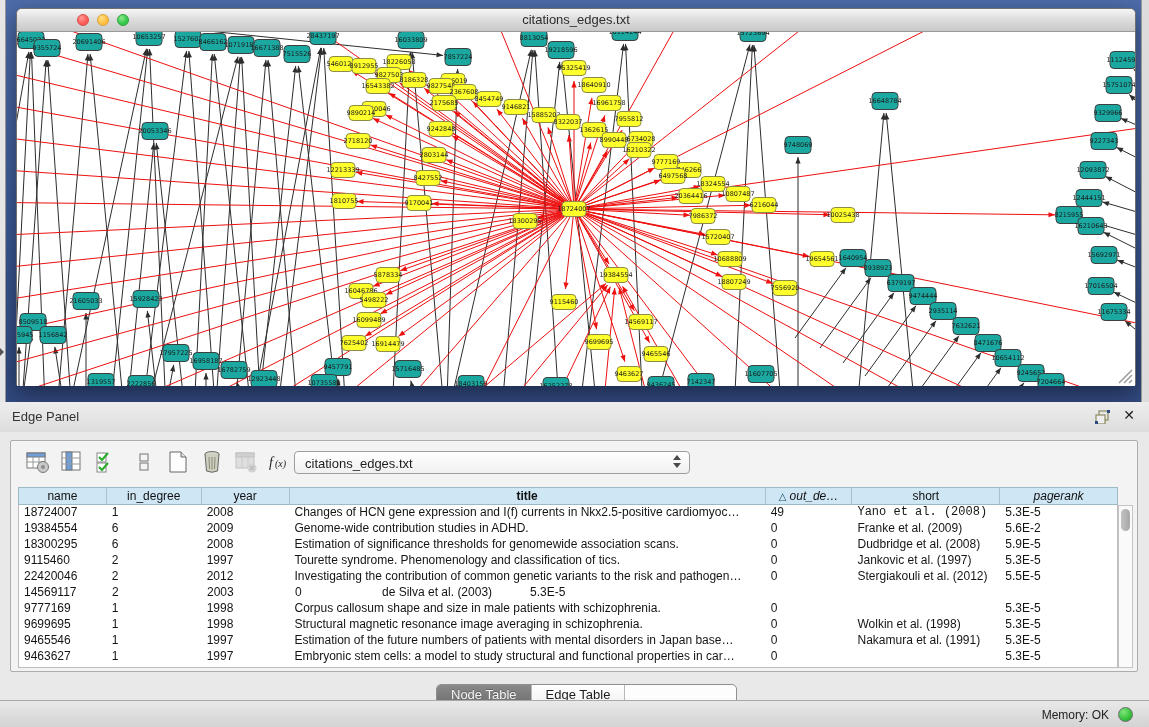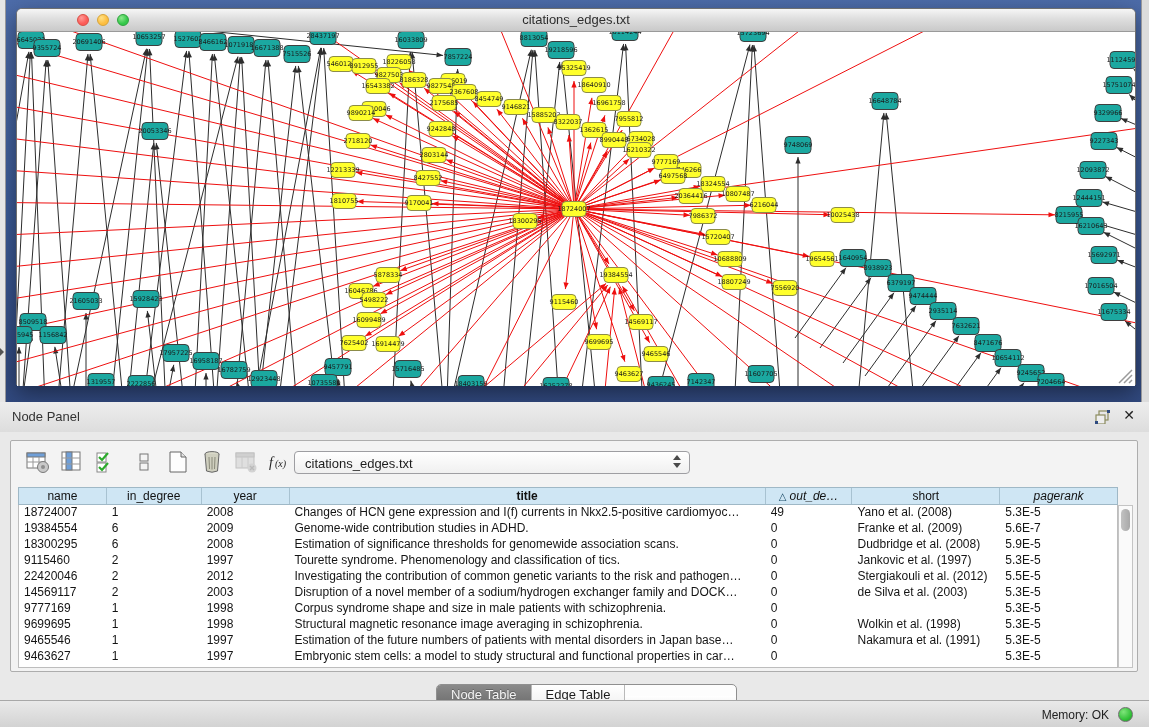--- a/index.html
+++ b/index.html
@@ -713,21 +713,21 @@
         </svg>
       <svg id="resize-grip" width="16" height="16">
         <path d="M2 15 L15 2 M7 15 L15 7 M12 15 L15 12" stroke="#9a9a9a" stroke-width="1.5" fill="none"></path>
       </svg>
     </div>
   </div>
   <div id="right-sliver"></div>
 </div>
 
 <div id="table-panel-header">
-  <div id="table-panel-title">Node Panel</div>
+  <div id="table-panel-title">Edge Panel</div>
   <svg id="float-icon" width="16" height="14">
     <rect x="4" y="1" width="9" height="9" fill="none" stroke="#8b8b5e" stroke-width="1.2"></rect>
     <rect x="1" y="5" width="9" height="9" fill="#eee" stroke="#8b8b5e" stroke-width="1.2"></rect>
     <rect x="12" y="0" width="3" height="3" fill="#2e4a80"></rect>
     <rect x="0" y="11" width="3" height="3" fill="#2e4a80"></rect>
   </svg>
   <div id="close-panel-icon">✕</div>
 </div>
 
 <div id="panel-body">
@@ -816,31 +816,31 @@
           <div class="hcell" style="width: 148px;">short</div>
           <div class="hcell" style="width: 117px; font-style: italic;">pagerank</div>
         </div>
       <div id="table-body">
           <div class="trow">
             <div class="tcell" style="width: 88px;">18724007</div>
             <div class="tcell" style="width: 95px;">1</div>
             <div class="tcell" style="width: 88px;">2008</div>
             <div class="tcell" style="width: 477px;">Changes of HCN gene expression and I(f) currents in Nkx2.5-positive cardiomyoc…</div>
             <div class="tcell" style="width: 87px;">49</div>
-            <div class="tcell" style="width: 148px;">Yano et al. (2008)</div>
+            <div class="tcell" style="width: 148px; font-family: Liberation Mono, monospace;">Yano et al. (2008)</div>
             <div class="tcell" style="width: 117px;">5.3E-5</div>
           </div>
           <div class="trow">
             <div class="tcell" style="width: 88px;">19384554</div>
             <div class="tcell" style="width: 95px;">6</div>
             <div class="tcell" style="width: 88px;">2009</div>
             <div class="tcell" style="width: 477px;">Genome-wide contribution studies in ADHD.</div>
             <div class="tcell" style="width: 87px;">0</div>
             <div class="tcell" style="width: 148px;">Franke et al. (2009)</div>
-            <div class="tcell" style="width: 117px;">5.6E-7</div>
+            <div class="tcell" style="width: 117px;">5.6E-2</div>
           </div>
           <div class="trow">
             <div class="tcell" style="width: 88px;">18300295</div>
             <div class="tcell" style="width: 95px;">6</div>
             <div class="tcell" style="width: 88px;">2008</div>
             <div class="tcell" style="width: 477px;">Estimation of significance thresholds for genomewide association scans.</div>
             <div class="tcell" style="width: 87px;">0</div>
             <div class="tcell" style="width: 148px;">Dudbridge et al. (2008)</div>
             <div class="tcell" style="width: 117px;">5.9E-5</div>
           </div>
@@ -859,30 +859,29 @@
             <div class="tcell" style="width: 88px;">2012</div>
             <div class="tcell" style="width: 477px;">Investigating the contribution of common genetic variants to the risk and pathogen…</div>
             <div class="tcell" style="width: 87px;">0</div>
             <div class="tcell" style="width: 148px;">Stergiakouli et al. (2012)</div>
             <div class="tcell" style="width: 117px;">5.5E-5</div>
           </div>
           <div class="trow">
             <div class="tcell" style="width: 88px;">14569117</div>
             <div class="tcell" style="width: 95px;">2</div>
             <div class="tcell" style="width: 88px;">2003</div>
-            <div class="tcell" style="width: 477px;">Disruption of a novel member of a sodium/hydrogen exchanger family and DOCK…</div>
             <div class="tcell" style="width: 87px;">0</div>
             <div class="tcell" style="width: 148px;">de Silva et al. (2003)</div>
             <div class="tcell" style="width: 117px;">5.3E-5</div>
           </div>
           <div class="trow">
             <div class="tcell" style="width: 88px;">9777169</div>
             <div class="tcell" style="width: 95px;">1</div>
             <div class="tcell" style="width: 88px;">1998</div>
-            <div class="tcell" style="width: 477px;">Corpus syndrome shape and size in male patients with schizophrenia.</div>
+            <div class="tcell" style="width: 477px;">Corpus callosum shape and size in male patients with schizophrenia.</div>
             <div class="tcell" style="width: 87px;">0</div>
             <div class="tcell" style="width: 148px; margin-top: 16px;">Tibbo et al. (1998)</div>
             <div class="tcell" style="width: 117px;">5.3E-5</div>
           </div>
           <div class="trow">
             <div class="tcell" style="width: 88px;">9699695</div>
             <div class="tcell" style="width: 95px;">1</div>
             <div class="tcell" style="width: 88px;">1998</div>
             <div class="tcell" style="width: 477px;">Structural magnetic resonance image averaging in schizophrenia.</div>
             <div class="tcell" style="width: 87px;">0</div>

